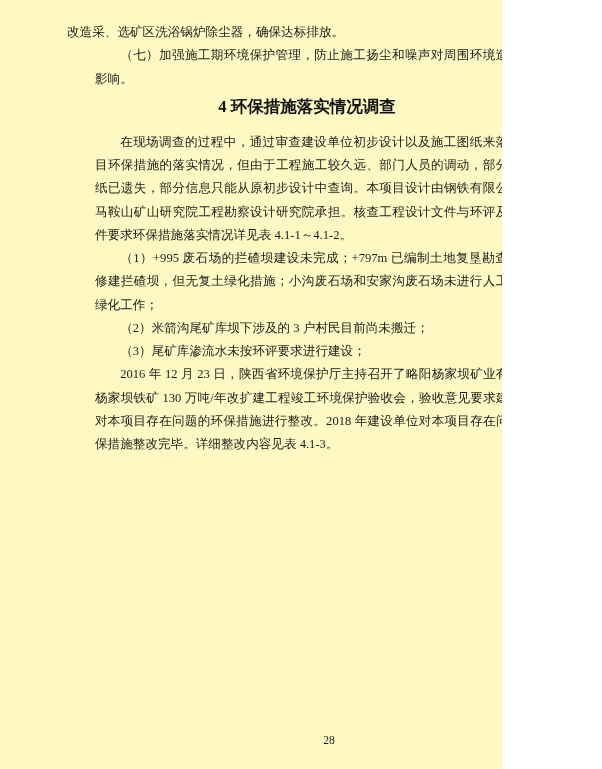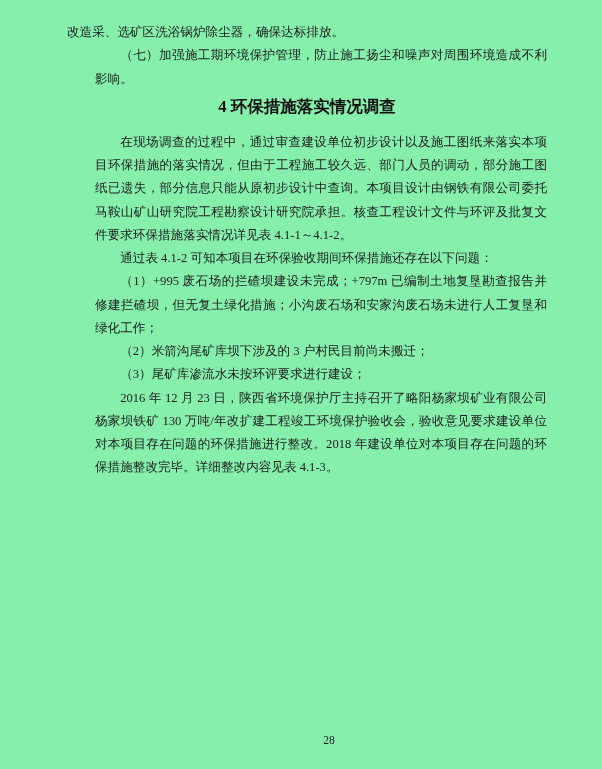--- a/index.html
+++ b/index.html
@@ -2,23 +2,23 @@
 <html><head>
 <meta charset="utf-8">
 <style>
   html, body {
     margin: 0;
     padding: 0;
     background: #ffffff;
   }
   .page {
     position: relative;
-    width: 602px;
+    width: 502px;
     height: 769px;
-    background: #86efac;
+    background: #fef9c3;
     overflow: hidden;
     font-family: "Liberation Serif", "DejaVu Serif", serif;
     color: #1b1b1b;
   }
   .content {
     position: absolute;
     left: 67px;
     top: 21px;
     width: 480px;
   }
@@ -63,21 +63,20 @@
   <div class="content">
 
     <p class="body-par">改造采、选矿区洗浴锅炉除尘器，确保达标排放。</p>
 
     <p class="body-par indent">（七）加强施工期环境保护管理，防止施工扬尘和噪声对周围环境造成不利影响。</p>
 
     <h1 class="section-heading">4 环保措施落实情况调查</h1>
 
     <p class="body-par indent">在现场调查的过程中，通过审查建设单位初步设计以及施工图纸来落实本项目环保措施的落实情况，但由于工程施工较久远、部门人员的调动，部分施工图纸已遗失，部分信息只能从原初步设计中查询。本项目设计由钢铁有限公司委托马鞍山矿山研究院工程勘察设计研究院承担。核查工程设计文件与环评及批复文件要求环保措施落实情况详见表 4.1-1～4.1-2。</p>
 
-    <p class="body-par indent">通过表 4.1-2 可知本项目在环保验收期间环保措施还存在以下问题：</p>
 
     <p class="body-par indent">（1）+995 废石场的拦碴坝建设未完成；+797m 已编制土地复垦勘查报告并修建拦碴坝，但无复土绿化措施；小沟废石场和安家沟废石场未进行人工复垦和绿化工作；</p>
 
     <p class="body-par indent">（2）米箭沟尾矿库坝下涉及的 3 户村民目前尚未搬迁；</p>
 
     <p class="body-par indent">（3）尾矿库渗流水未按环评要求进行建设；</p>
 
     <p class="body-par indent">2016 年 12 月 23 日，陕西省环境保护厅主持召开了略阳杨家坝矿业有限公司杨家坝铁矿 130 万吨/年改扩建工程竣工环境保护验收会，验收意见要求建设单位对本项目存在问题的环保措施进行整改。2018 年建设单位对本项目存在问题的环保措施整改完毕。详细整改内容见表 4.1-3。</p>
 
   </div>

